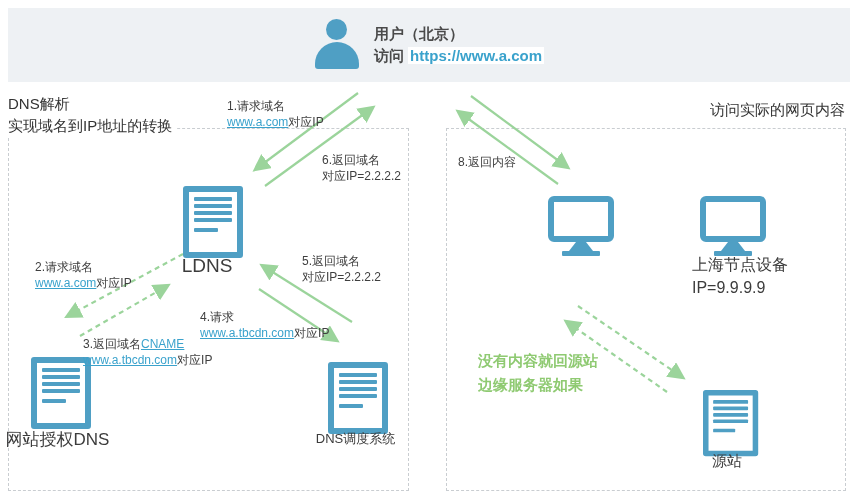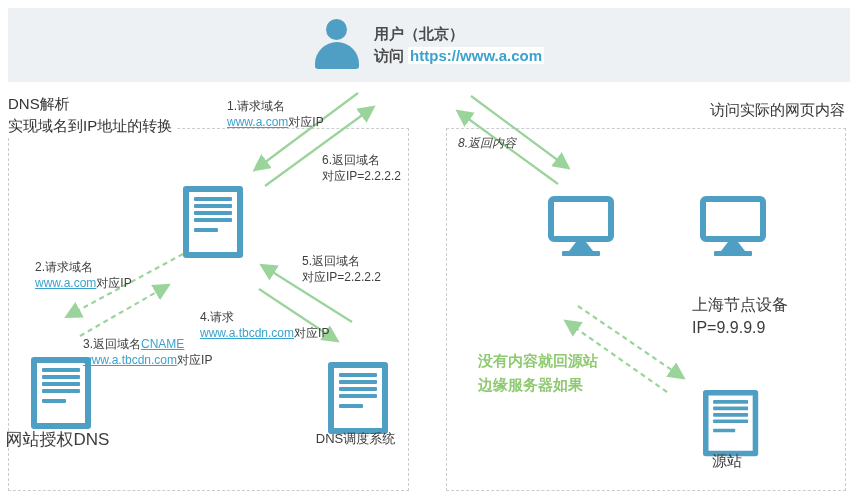--- a/index.html
+++ b/index.html
@@ -32,21 +32,21 @@
   svg.arrows{position:absolute;left:0;top:0;width:852px;height:500px;pointer-events:none;}
   .arrow{stroke:var(--arrow-green);stroke-width:2.2;fill:none;}
   .dashed{stroke-dasharray:5 4;}
 
   
   .arrow-label{position:absolute;font-size:12px;line-height:16px;color:var(--text-dark);white-space:nowrap;z-index:2;}
   .lnk{color:var(--link-blue);text-decoration:underline;cursor:pointer;}
   .l1{left:227px;top:98px;} .l6{left:322px;top:152px;}
   .l2{left:35px;top:259px;} .l3{left:83px;top:336px;}
   .l4{left:200px;top:309px;} .l5{left:302px;top:253px;}
-  .l7{left:519px;top:94px;} .l8{left:458px;top:135px;font-style:italic;}
+  .l7{left:519px;top:94px;} .l8{left:458px;top:154px;}
   .note{position:absolute;left:478px;top:349px;font-size:15px;font-weight:bold;
         color:var(--note-green);line-height:24px;z-index:2;}
 
   
   .server{position:absolute;width:38px;height:50px;border:6px solid var(--icon-blue);
           border-radius:3px;background:#fff;padding:5px;box-sizing:content-box;}
   .server .bar{height:4px;background:var(--icon-blue);margin-bottom:3px;border-radius:1px;}
   .server .bar.short{width:62%;margin-top:6px;}
   .server.small{transform:scale(0.92);transform-origin:top left;}
 
@@ -56,21 +56,21 @@
   .m-stand{width:10px;height:0;border-bottom:9px solid var(--icon-blue);
            border-left:7px solid transparent;border-right:7px solid transparent;margin:0 auto;}
   .m-base{width:38px;height:5px;background:var(--icon-blue);margin:0 auto;border-radius:1px;}
 
   .node-label{position:absolute;color:#3c3c3c;z-index:2;}
   .lbl-ldns{left:167px;top:255px;width:80px;text-align:center;font-size:19px;}
   .lbl-auth{left:0px;top:428px;width:115px;text-align:center;font-size:17px;}
   .lbl-sched{left:293px;top:430px;width:125px;text-align:center;font-size:13px;}
   .lbl-origin{left:692px;top:452px;width:70px;text-align:center;font-size:15px;}
   .lbl-node{font-size:16px;line-height:23px;}
-  .lbl-bj{left:538px;top:253px;} .lbl-sh{left:692px;top:253px;margin-top:40px;}
+  .lbl-bj{left:538px;top:253px;} .lbl-sh{left:692px;top:253px;}
 </style>
 </head>
 <body>
 
 <div class="canvas">
 
   <div class="header">
     <div class="person">
       <div class="p-head"></div>
         <div class="p-body"></div>
@@ -141,20 +141,21 @@
     <div>边缘服务器如果</div>
   </div>
 
   <div class="server" style="left:183px;top:186px;">
     <div class="bar"></div>
       <div class="bar"></div>
       <div class="bar"></div>
       <div class="bar"></div>
       <div class="bar short"></div>
   </div>
+  <div class="node-label lbl-ldns">LDNS</div>
 
   <div class="server" style="left:31px;top:357px;">
     <div class="bar"></div>
       <div class="bar"></div>
       <div class="bar"></div>
       <div class="bar"></div>
       <div class="bar short"></div>
   </div>
   <div class="node-label lbl-auth">网站授权DNS</div>
 

